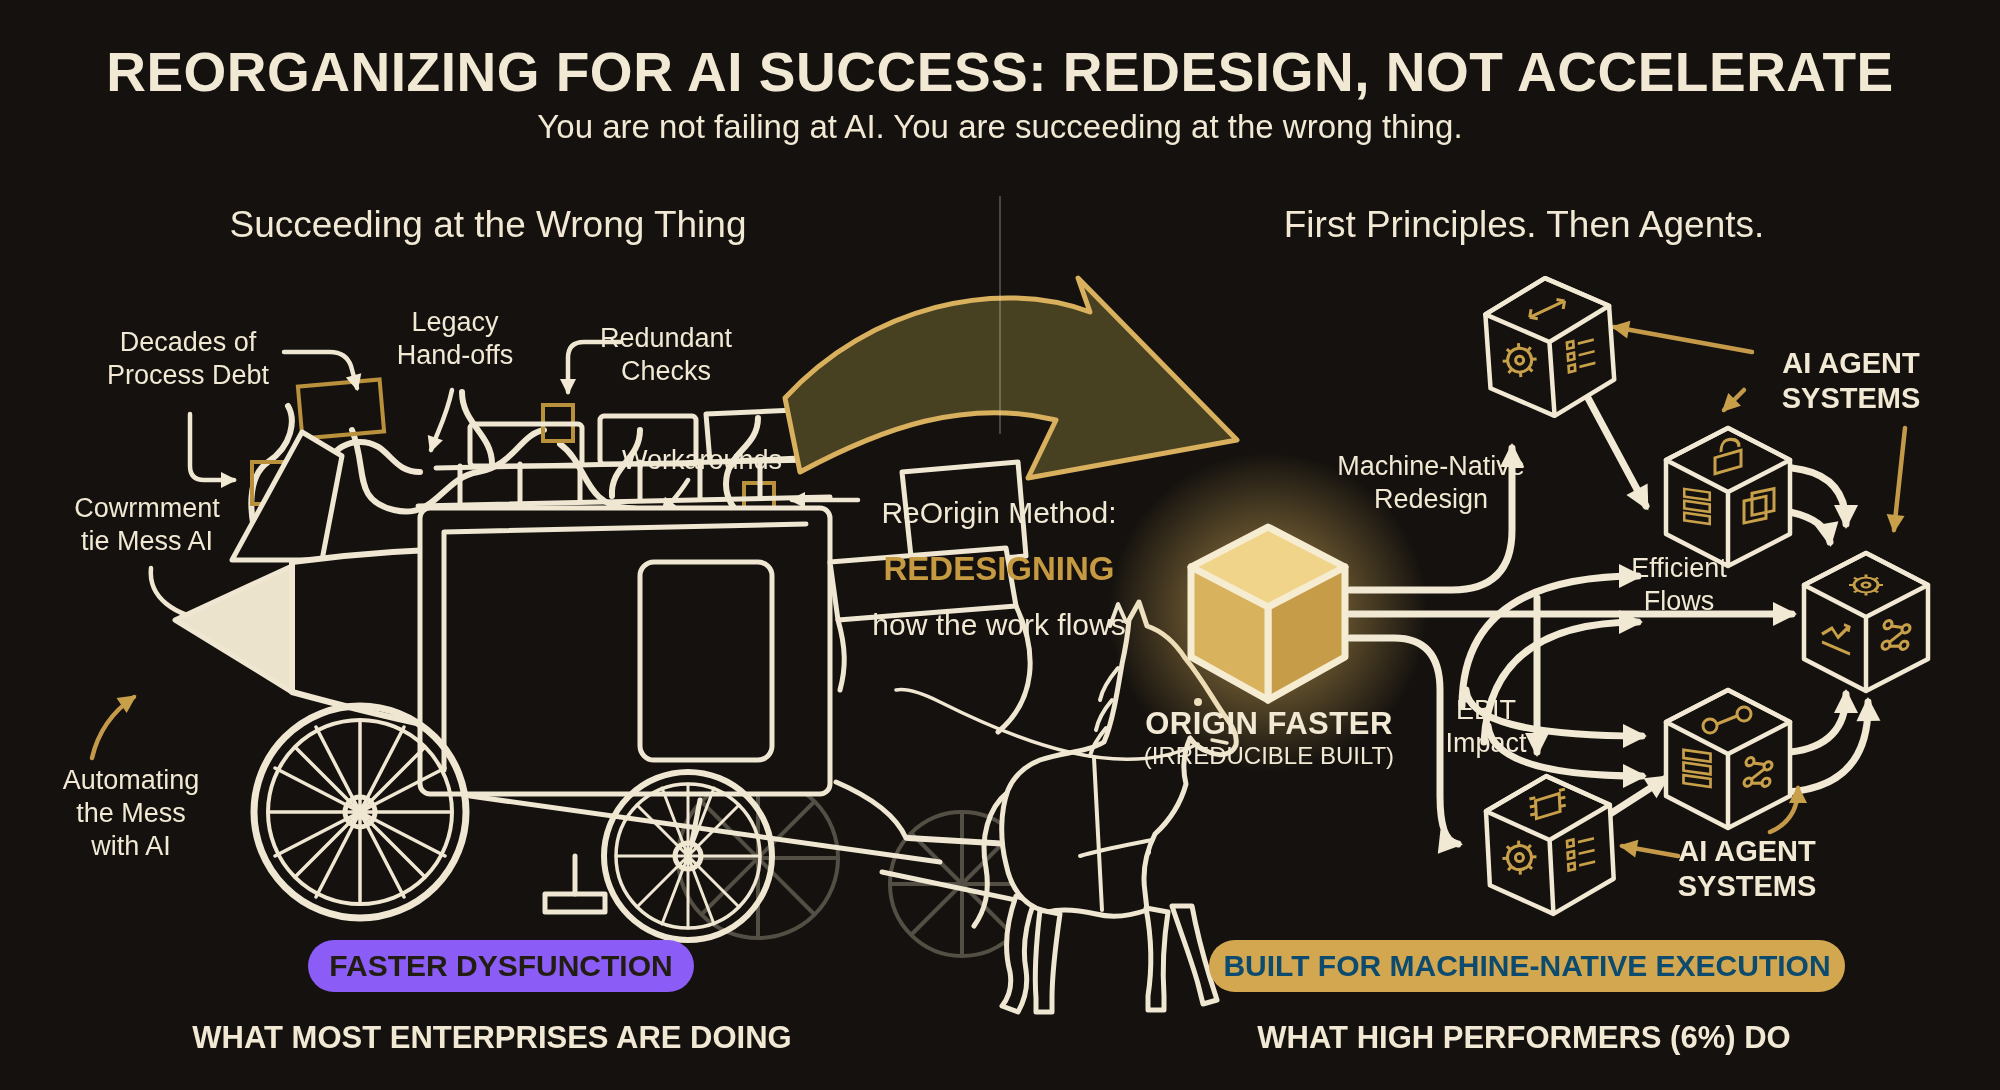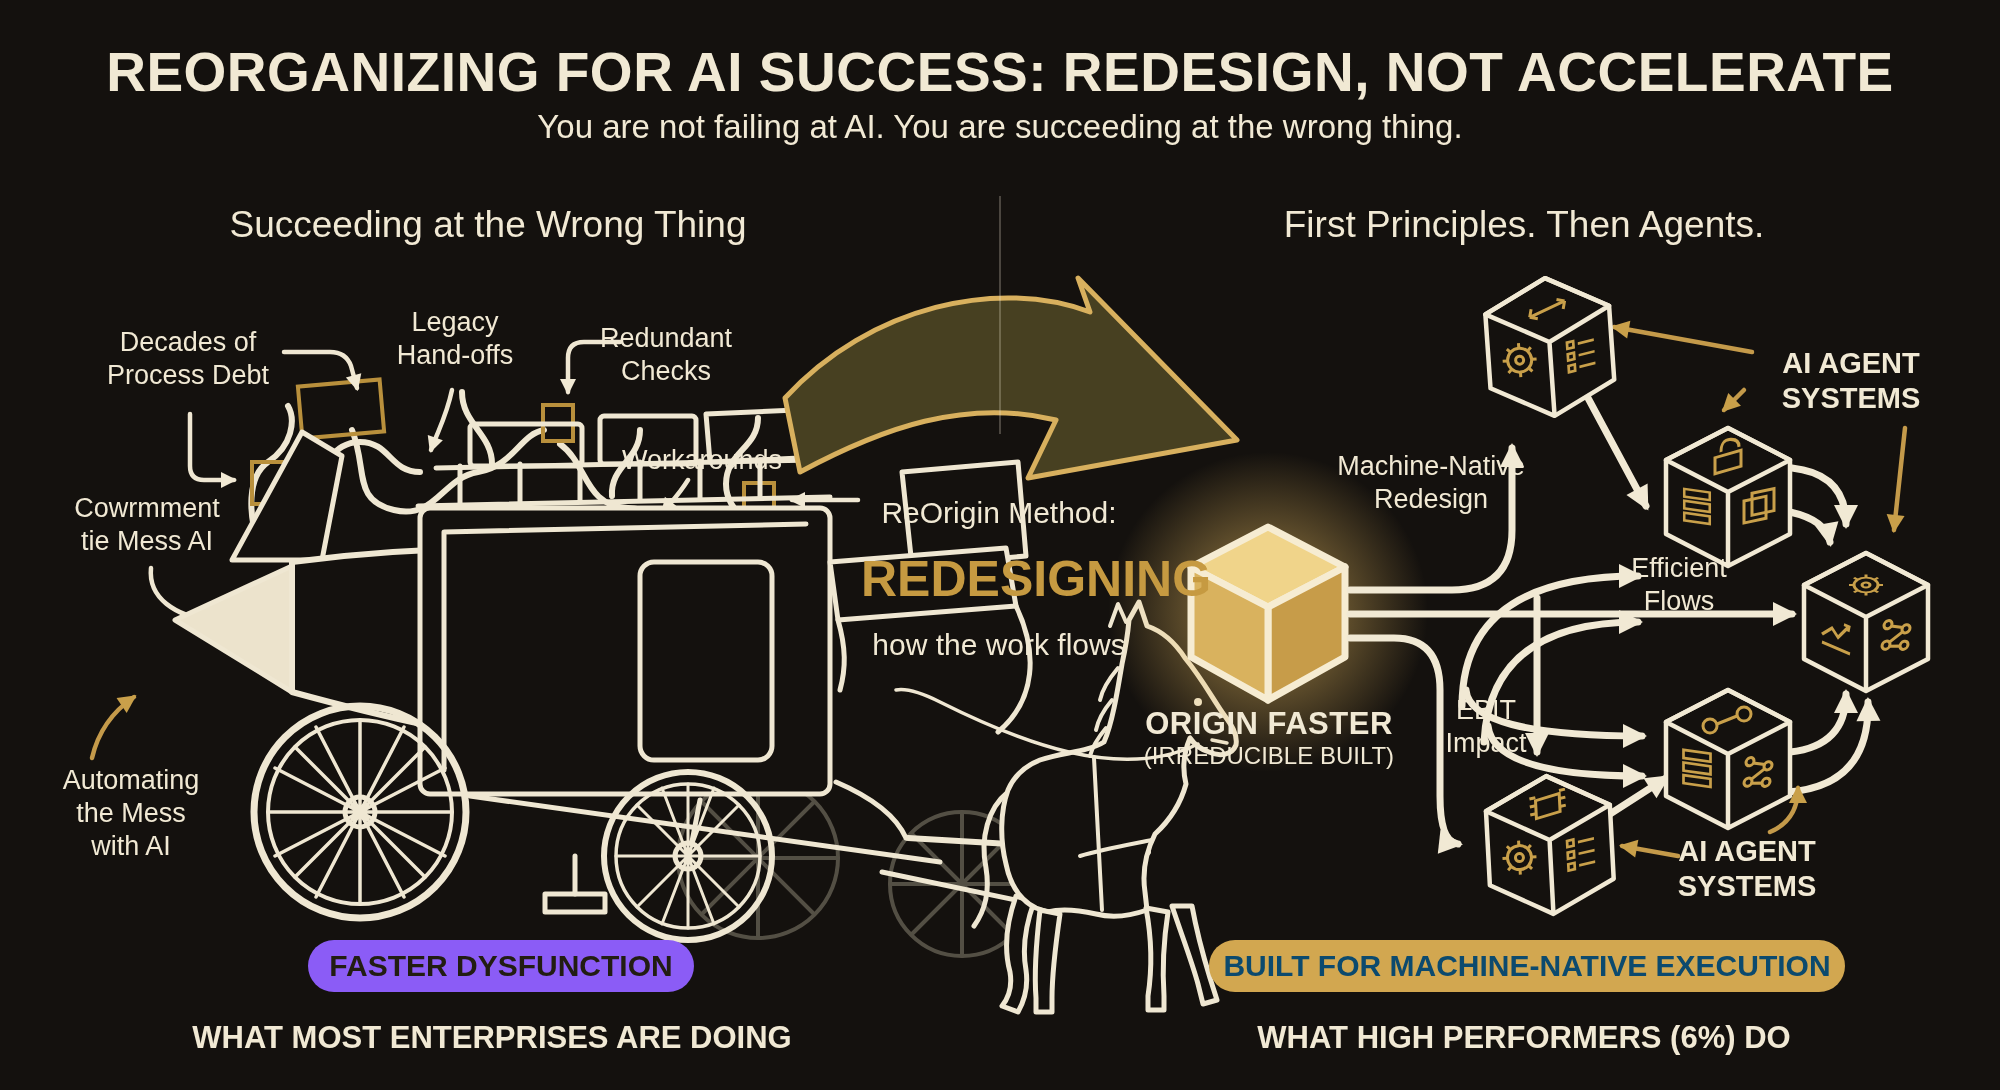--- a/index.html
+++ b/index.html
@@ -10,21 +10,21 @@
   .txt { position:absolute; color:#f1e9d4; text-align:center; white-space:pre-line; }
   .title { left:0; top:40px; width:2000px; font-size:55px; font-weight:700; letter-spacing:.5px; }
   .subtitle { left:0; top:108px; width:2000px; font-size:33px; font-weight:400; }
   .col-head { top:204px; width:700px; font-size:37px; font-weight:400; }
   .col-head.l { left:138px; }
   .col-head.r { left:1174px; }
   .lbl { font-size:27px; line-height:1.22; font-weight:400; }
   .lbl.bold { font-weight:700; }
   .method { left:849px; top:478px; width:300px; }
   .method .m1 { font-size:30px; }
-  .method .m2 { font-size:50px; font-weight:700; color:#c69a41; margin:2px 12px; }
+  .method .m2 { font-size:33px; font-weight:700; color:#c69a41; margin:2px 0; }
   .method .m3 { font-size:30px; }
   .axiom-name { left:1119px; top:706px; width:300px; font-size:31px; font-weight:700; letter-spacing:.5px; }
   .axiom-sub  { left:1119px; top:742px; width:300px; font-size:24px; }
   .pill { position:absolute; height:52px; border-radius:27px; display:flex;
           align-items:center; justify-content:center; font-weight:700; font-size:30px; }
   .pill.cream { left:308px; top:940px; width:386px; background:#8b5cf6; color:#221d12; }
   .pill.gold  { left:1209px; top:940px; width:636px; background:#d2a750; color:#0c4a6e; }
   .caption { top:1020px; width:700px; font-size:31px; font-weight:700; }
   .caption.l { left:142px; }
   .caption.r { left:1174px; }

